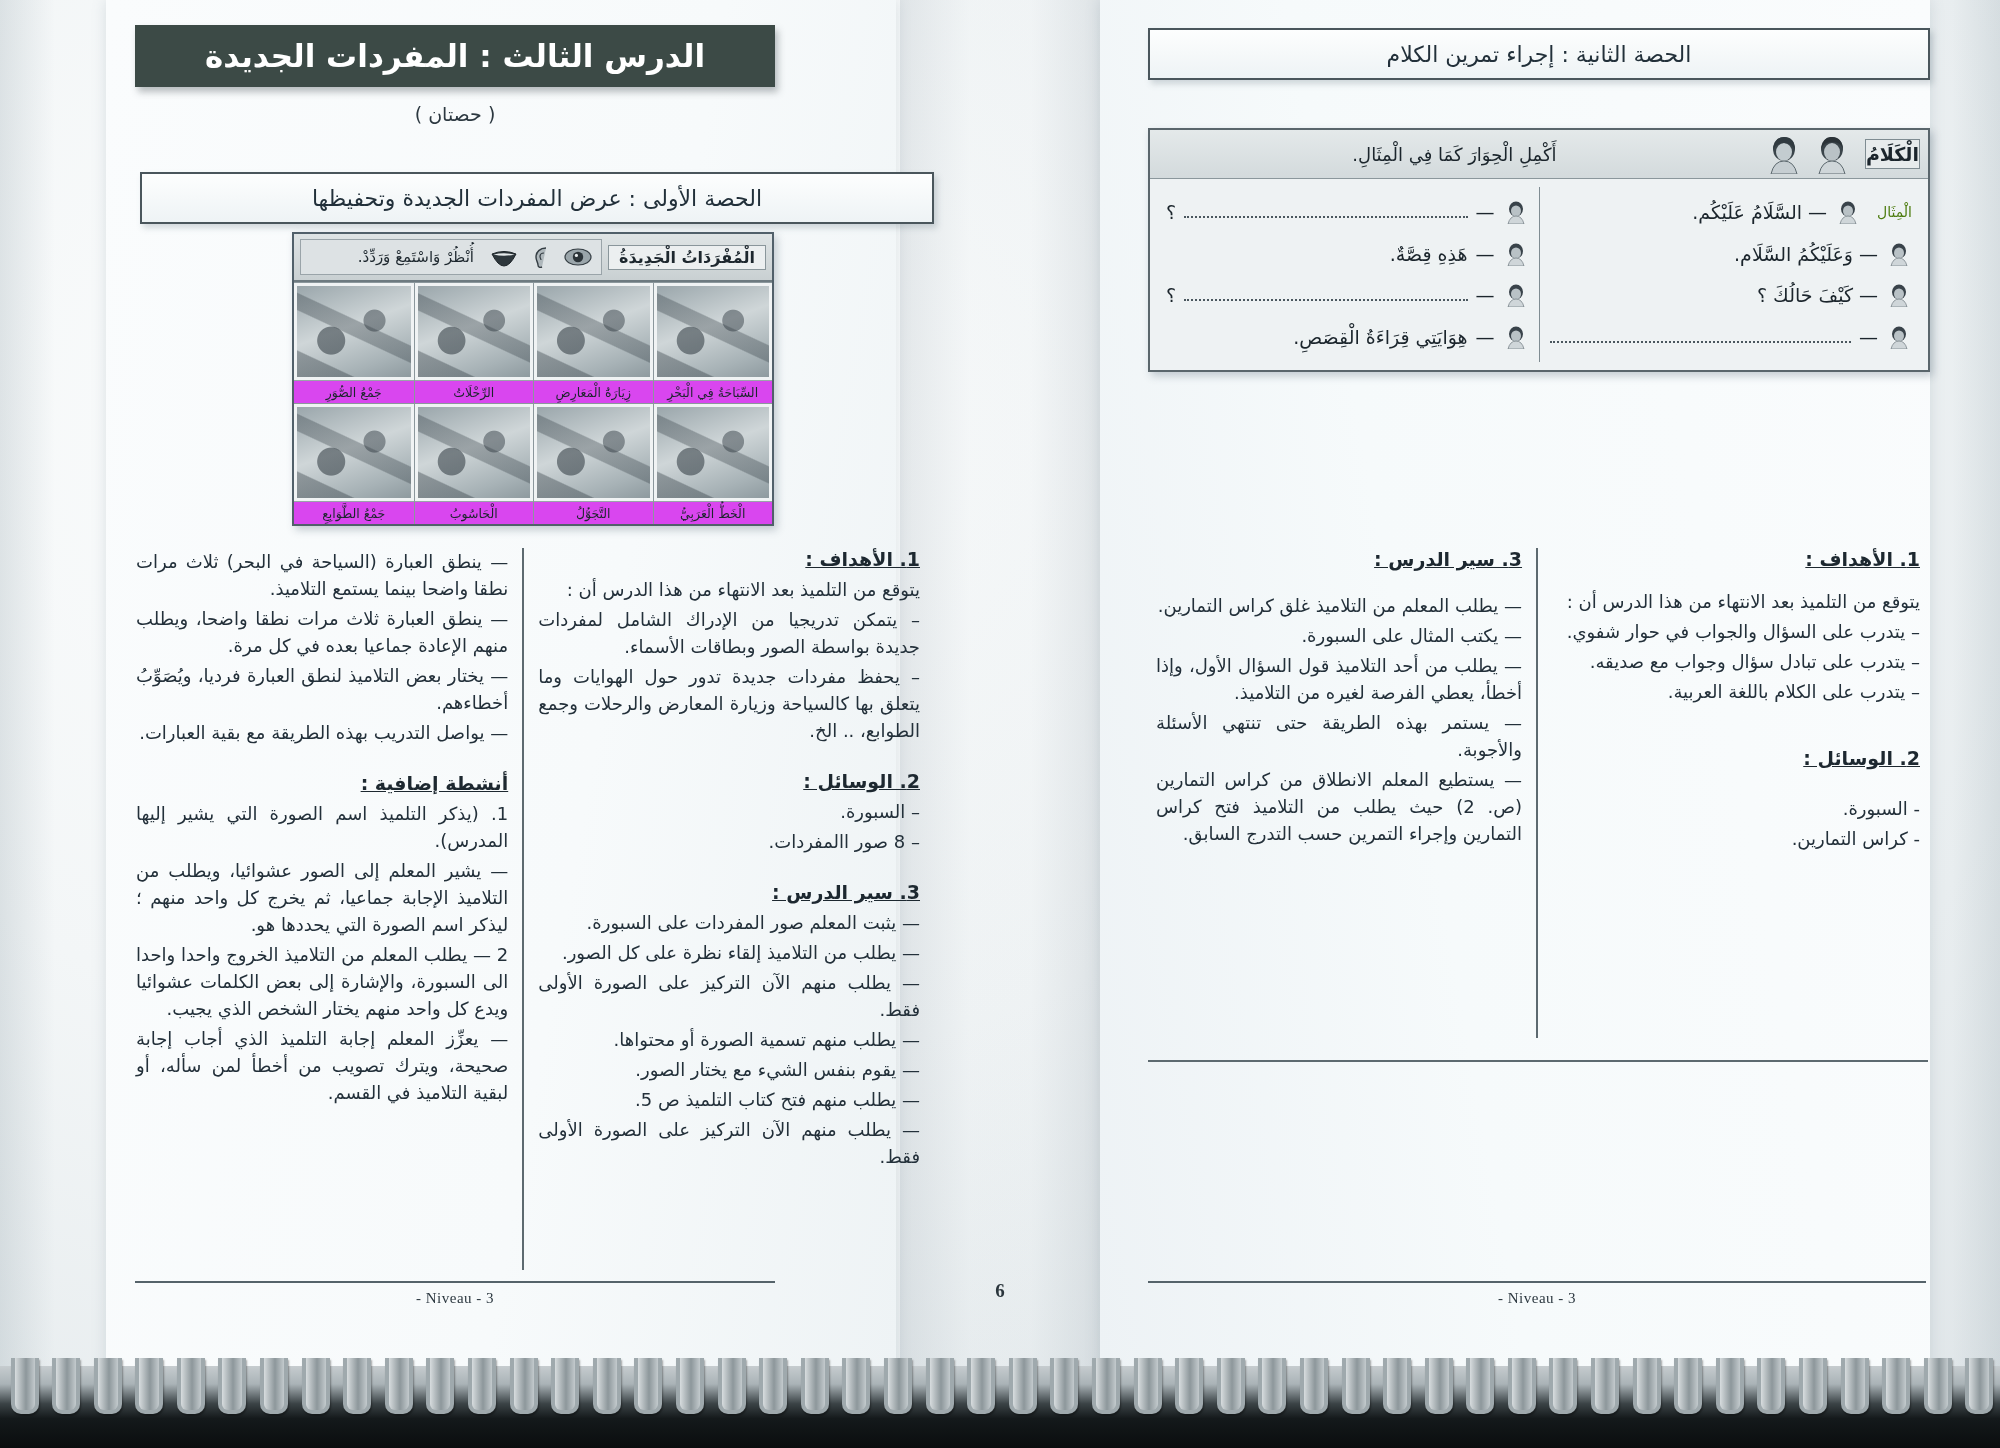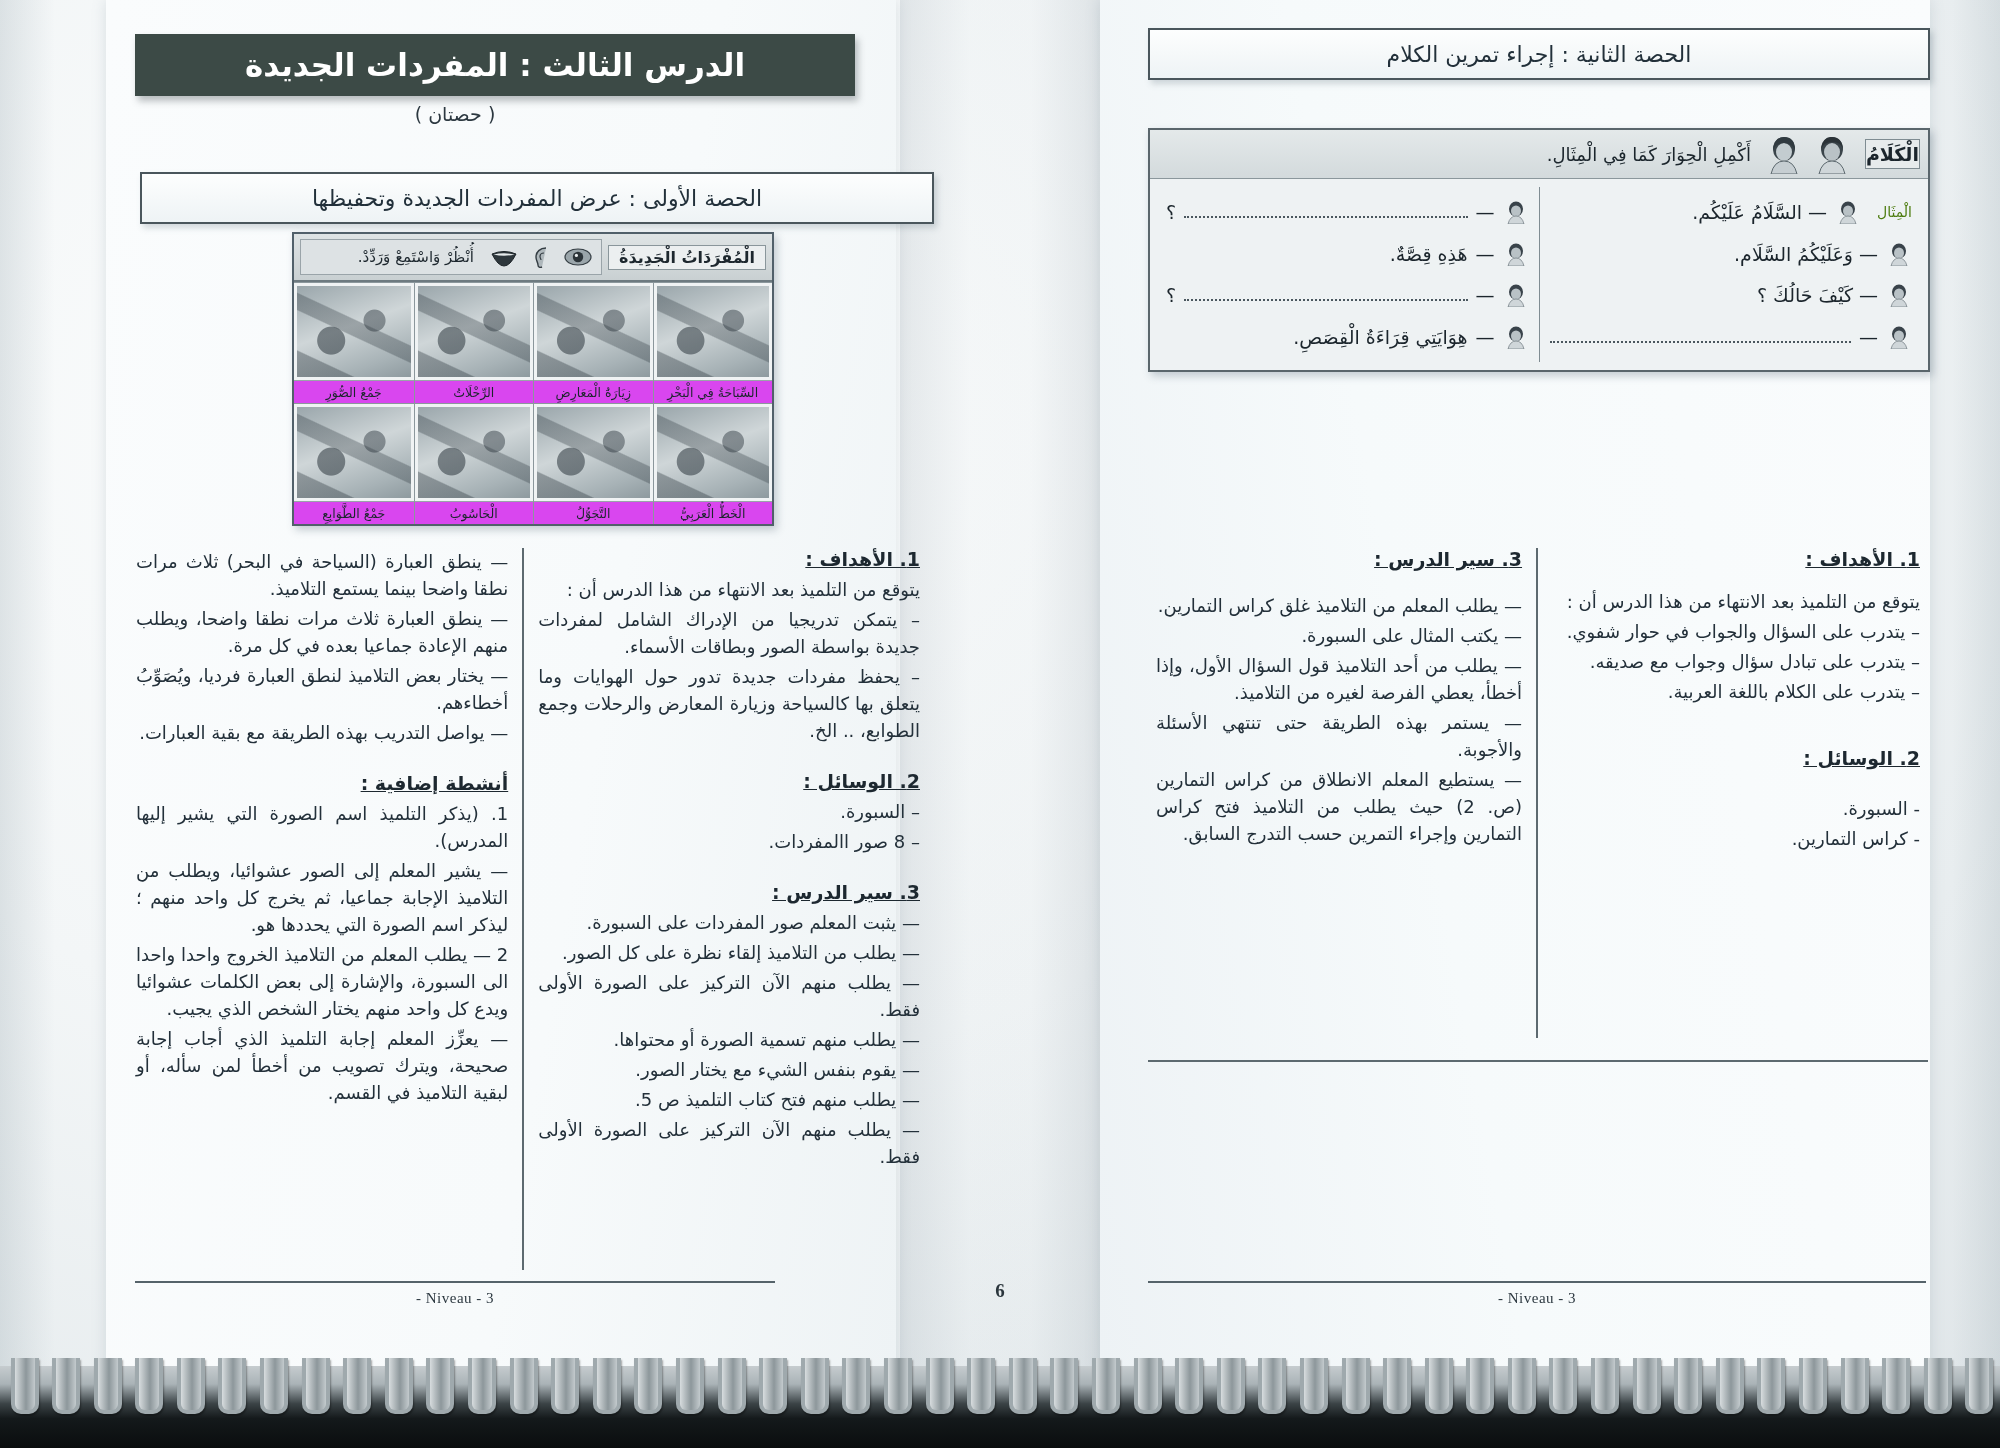--- a/index.html
+++ b/index.html
@@ -34,21 +34,21 @@
   
   #gutter{
     position:absolute;left:900px;top:0;width:200px;height:1380px;
     background:linear-gradient(90deg,rgba(90,110,125,.14),rgba(150,170,180,.05) 35%,rgba(150,170,180,.05) 65%,rgba(90,110,125,.14));
   }
   
   .ar{font-family:"DejaVu Sans","Liberation Sans",sans-serif;direction:rtl;color:#25313a;}
 
   
   #lesson-banner{
-    position:absolute;left:135px;top:34px;width:720px;height:62px;
+    position:absolute;left:135px;top:25px;width:640px;height:62px;
     background:#3c4a46;color:#fff;
     display:flex;align-items:center;justify-content:center;
     font-size:31px;font-weight:700;letter-spacing:.5px;
     box-shadow:3px 5px 7px rgba(60,70,75,.35);
   }
   #lesson-subtitle{
     position:absolute;left:135px;top:103px;width:640px;
     text-align:center;font-size:19px;color:#2c3840;
   }
   #session1-box{
@@ -124,21 +124,21 @@
   }
   #speaking-header{
     display:flex;align-items:center;height:48px;padding:0 8px;gap:10px;
     background:linear-gradient(180deg,#e4e9ea,#d3dadc);border-bottom:1px solid #8b979c;
   }
   #speaking-tag{
     background:#e7ebec;border:1px solid #7f8c92;padding:3px 0;
     font-size:19px;font-weight:700;color:#1b252c;
   }
   #speaking-faces{display:flex;align-items:flex-end;gap:2px;}
-  #speaking-instr{font-size:18px;color:#1b252c;flex:1;}
+  #speaking-instr{font-size:18px;color:#1b252c;flex:1;text-align:center;}
   #dialog-body{flex:1;display:flex;flex-direction:row;padding:8px 6px;}
   .dial-pane{flex:1;display:flex;flex-direction:column;justify-content:space-around;padding:4px 10px;}
   .dial-pane.with-rule{border-left:1px solid #7f8c92;}
   .dline{display:flex;align-items:center;gap:8px;font-size:19px;color:#1b252c;white-space:nowrap;}
   .dline .ex-label{font-size:14px;color:#4d7c0f;margin-left:8px;}
   .dots{flex:1;border-bottom:2px dotted #4a575e;height:10px;min-width:40px;}
 
   #right-cols{
     position:absolute;left:1148px;top:548px;width:780px;height:490px;
     display:flex;flex-direction:row;

